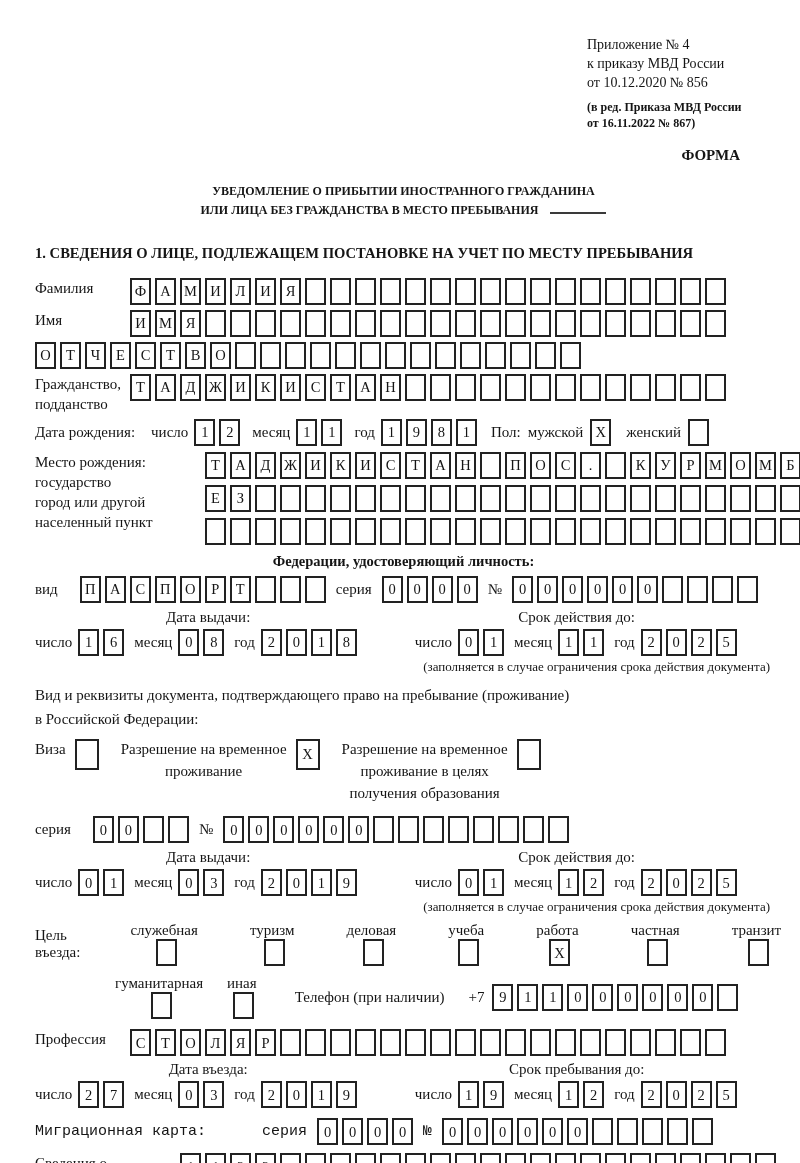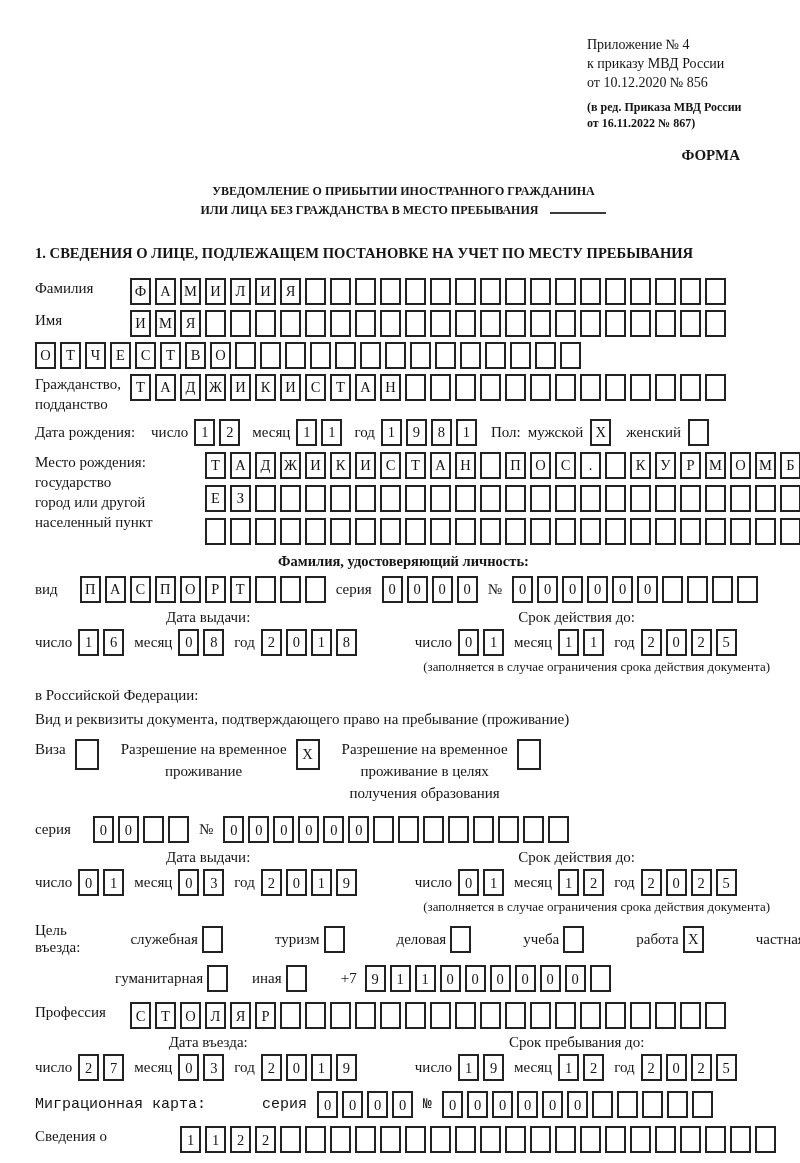--- a/index.html
+++ b/index.html
@@ -68,21 +68,21 @@
 
   
   .optrow { display:flex; align-items:flex-start; margin-top:8px; margin-bottom:12px; }
   .opt { display:flex; align-items:flex-start; }
   .opt .opt-lines { display:flex; flex-direction:column; text-align:center; line-height:1.45; }
   .opt .cell { margin-left:9px; }
   .opt + .opt { margin-left:22px; }
 
   .purpose { display:flex; align-items:center; flex-wrap:nowrap; margin-top:7px;gap:42px; }
   .purpose .plabel { margin-right:8px; }
-  .pitem { display:inline-flex; align-items:center; margin-right:10px; }
+  .pitem { display:inline-flex; align-items:center; margin-right:10px;flex-direction:column; }
   .purpose2 { display:flex; align-items:center; margin-top:9px; margin-left:80px; }
   .phone-label { margin-left:28px; }
   .phone-prefix { margin-left:24px; margin-right:8px; }
 
   .mcrow { display:flex; align-items:center; margin-top:10px; }
   .mcrow .lbl { margin:0 10px;font-family:Liberation Mono, monospace; }
   .mcrow .lbl.first { margin-left:0; margin-right:46px; }
 </style>
 </head>
 <body>
@@ -344,21 +344,21 @@
           <span class="cell"></span>
           <span class="cell"></span>
           <span class="cell"></span>
           <span class="cell"></span>
           <span class="cell"></span>
           <span class="cell"></span>
         </span>
     </span>
   </div>
 
-  <div class="doc-heading">Фамилия, удостоверяющий личность:</div>
+  <div class="doc-heading">Федерации, удостоверяющий личность:</div>
 
   <div class="docrow">
     <span class="lbl first">вид</span>
     <span class="cells">
         <span class="cell">П</span>
         <span class="cell">А</span>
         <span class="cell">С</span>
         <span class="cell">П</span>
         <span class="cell">О</span>
         <span class="cell">Р</span>
@@ -441,22 +441,22 @@
             <span class="cell">0</span>
             <span class="cell">2</span>
             <span class="cell">5</span>
           </span>
       </span>
     </span>
   </div>
   <div class="note-right">(заполняется в случае ограничения срока действия документа)</div>
 
   <div class="intro">
+    <div>Вид и реквизиты документа, подтверждающего право на пребывание (проживание)</div>
     <div>в Российской Федерации:</div>
-    <div>Вид и реквизиты документа, подтверждающего право на пребывание (проживание)</div>
   </div>
 
   <div class="optrow">
     <span class="opt">
       <span class="opt-lines">
         <span>Виза</span>
       </span>
       <span class="cell big"></span>
     </span>
     <span class="opt">
@@ -594,20 +594,21 @@
   </div>
   <div class="purpose2">
     <span class="pitem">
       <span>гуманитарная</span>
       <span class="cell cb"></span>
     </span>
     <span class="pitem" style="margin-left:14px">
       <span>иная</span>
       <span class="cell cb"></span>
     </span>
+    <span class="phone-label">Телефон (при наличии)</span>
     <span class="phone-prefix">+7</span>
     <span class="cells">
         <span class="cell">9</span>
         <span class="cell">1</span>
         <span class="cell">1</span>
         <span class="cell">0</span>
         <span class="cell">0</span>
         <span class="cell">0</span>
         <span class="cell">0</span>
         <span class="cell">0</span>

